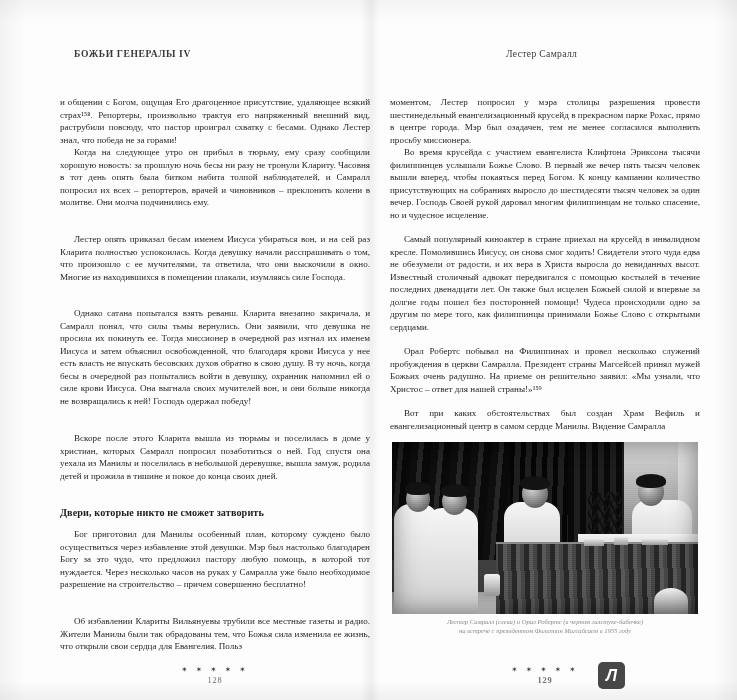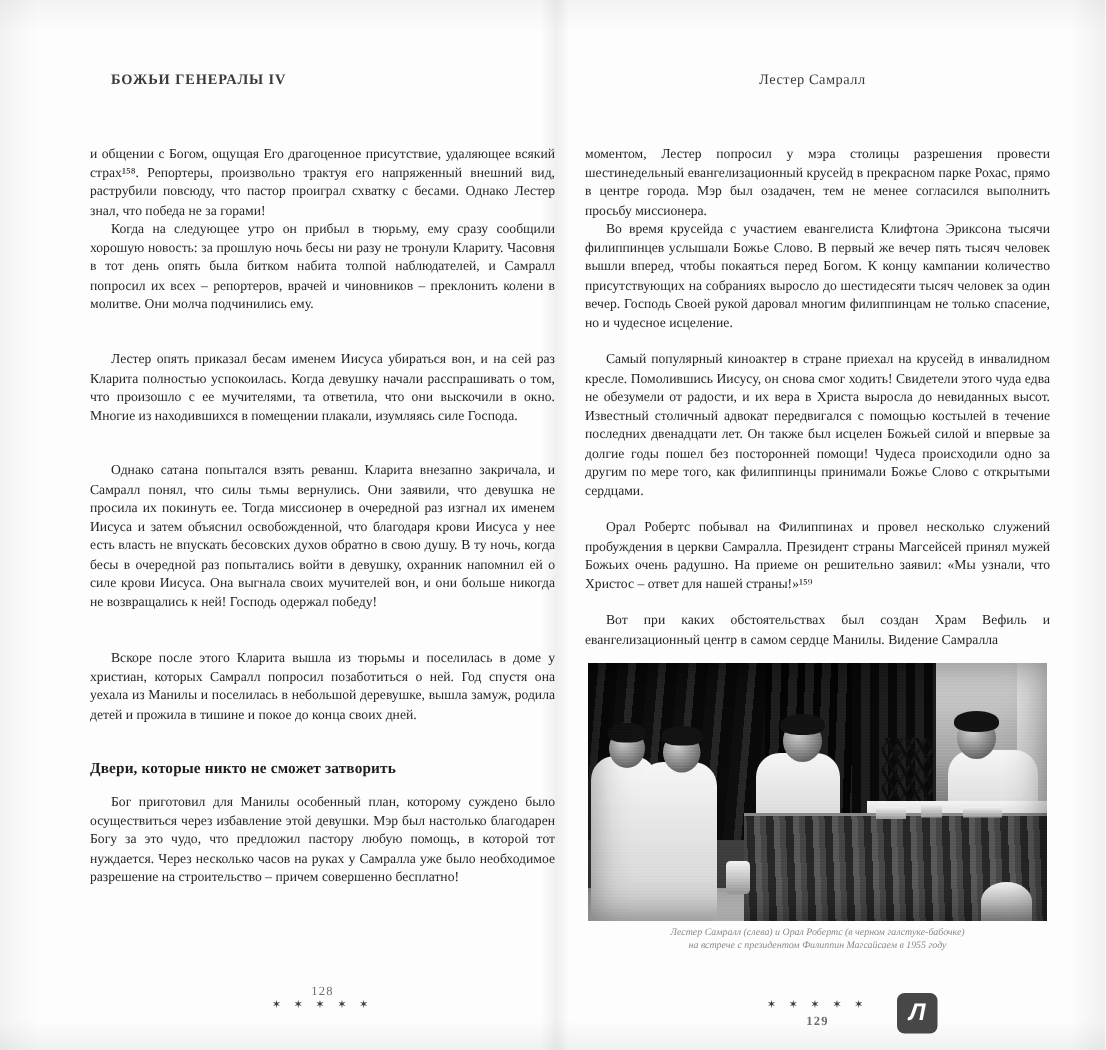--- a/index.html
+++ b/index.html
@@ -291,23 +291,26 @@
     <div class="body-text" style="top:432px;">
       <p>Вскоре после этого Кларита вышла из тюрьмы и поселилась в доме у христиан, которых Самралл попросил позаботиться о ней. Год спустя она уехала из Манилы и поселилась в небольшой деревушке, вышла замуж, родила детей и прожила в тишине и покое до конца своих дней.</p>
     </div>
 
     <div class="subhead" style="top:507px;">Двери, которые никто не сможет затворить</div>
 
     <div class="body-text" style="top:528px;">
       <p>Бог приготовил для Манилы особенный план, которому суждено было осуществиться через избавление этой девушки. Мэр был настолько благодарен Богу за это чудо, что предложил пастору любую помощь, в которой тот нуждается. Через несколько часов на руках у Самралла уже было необходимое разрешение на строительство – причем совершенно бесплатно!</p>
     </div>
 
+    <div class="body-text" style="top:615px;">
+      <p>Об избавлении Клариты Вильянуевы трубили все местные газеты и радио. Жители Манилы были так обрадованы тем, что Божья сила изменила ее жизнь, что открыли свои сердца для Евангелия. Польз</p>
+    </div>
 
     <div class="stars" style="top:665px;">✶ ✶ ✶ ✶ ✶</div>
-    <div class="folio" style="top:656px;">128</div>
+    <div class="folio" style="top:676px;">128</div>
   </div>
 
   <div class="running-head right">Лестер Самралл</div>
 
   <div class="col col-right">
 
     <div class="body-text" style="top:96px;">
       <p class="noindent">моментом, Лестер попросил у мэра столицы разрешения провести шестинедельный евангелизационный крусейд в прекрасном парке Рохас, прямо в центре города. Мэр был озадачен, тем не менее согласился выполнить просьбу миссионера.</p>
     </div>
 

